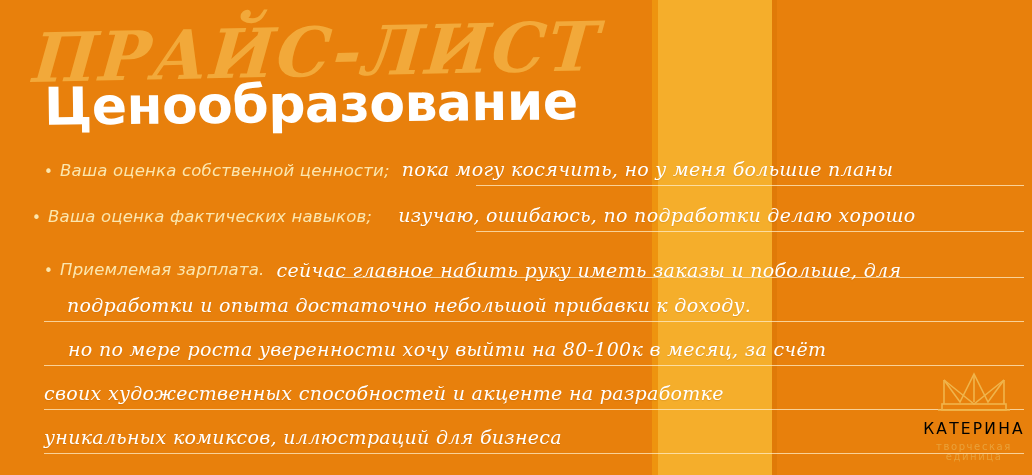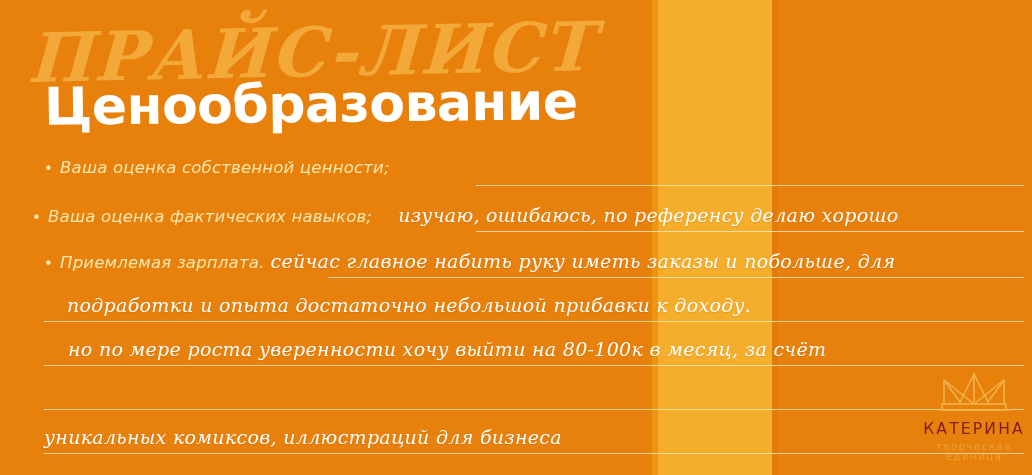--- a/index.html
+++ b/index.html
@@ -87,21 +87,21 @@
   .row {
     position: absolute;
     left: 0;
     width: 1032px;
     height: 40px;
     display: flex;
     align-items: baseline;
   }
   .row-1 { top: 6px; }
   .row-2 { top: 52px; }
-  .row-3 { top: 98px; }
+  .row-3 { top: 98px; align-items: center; }
   .row-4 { top: 142px; padding-left: 23px; }
   .row-5 { top: 186px; margin-left: 24px; }
   .row-6 { top: 230px; }
   .row-7 { top: 274px; }
 
   .bullet-label {
     font-family: "DejaVu Sans", sans-serif;
     font-style: italic;
     font-size: 16.5px;
     color: #FBE6AE;
@@ -150,21 +150,21 @@
   .logo-crown {
     width: 76px;
     height: 46px;
     margin: 0 auto 4px auto;
     display: block;
   }
   .logo-name {
     font-family: "DejaVu Sans", sans-serif;
     font-size: 15.5px;
     letter-spacing: 2.2px;
-    color: #7f1d1d;
+    color: #000000;
     line-height: 1;
   }
   .logo-tag {
     font-family: "DejaVu Sans", sans-serif;
     font-size: 10px;
     letter-spacing: 1.6px;
     color: #E9A13A;
     margin-top: 4px;
     line-height: 1;
   }
@@ -179,45 +179,49 @@
   <div class="band band-edge-r"></div>
 
   <div class="ghost-title">ПРАЙС-ЛИСТ</div>
   <div class="main-title">Ценообразование</div>
 
   <div class="body-area">
 
     <div class="rule" style="left:476px; width:548px; top:33px;"></div>
     <div class="row row-1">
       <span class="bullet-label" style="padding-left:44px;"><span class="bullet-dot">•</span><span>Ваша оценка собственной ценности;</span></span>
+      <span class="hand" style="margin-left:12px;">пока могу косячить, но у меня большие планы</span>
     </div>
 
     <div class="rule" style="left:476px; width:548px; top:79px;"></div>
     <div class="row row-2">
       <span class="bullet-label" style="padding-left:32px;"><span class="bullet-dot">•</span><span>Ваша оценка фактических навыков;</span></span>
-      <span class="hand" style="margin-left:26px;">изучаю, ошибаюсь, по референсу делаю хорошо</span>
+      <span class="hand" style="margin-left:26px;">изучаю, ошибаюсь, по подработки делаю хорошо</span>
     </div>
 
     <div class="rule" style="left:328px; width:696px; top:125px;"></div>
     <div class="row row-3">
       <span class="bullet-label" style="padding-left:44px;"><span class="bullet-dot">•</span><span>Приемлемая зарплата.</span></span>
-      <span class="hand" style="margin-left:6px;">сейчас главное набить руку иметь заказы и побольше, для</span>
+      <span class="hand" style="margin-left:12px;">сейчас главное набить руку иметь заказы и побольше, для</span>
     </div>
 
     <div class="rule" style="left:44px; width:980px; top:169px;"></div>
     <div class="row row-4">
       <span class="hand indent-left">подработки и опыта достаточно небольшой прибавки к доходу.</span>
     </div>
 
     <div class="rule" style="left:44px; width:980px; top:213px;"></div>
     <div class="row row-5">
       <span class="hand indent-left">но по мере роста уверенности хочу выйти на 80-100к в месяц, за счёт</span>
     </div>
 
     <div class="rule" style="left:44px; width:980px; top:257px;"></div>
+    <div class="row row-6">
+      <span class="hand indent-left">своих художественных способностей и акценте на разработке</span>
+    </div>
 
     <div class="rule" style="left:44px; width:980px; top:301px;"></div>
     <div class="row row-7">
       <span class="hand indent-left">уникальных комиксов, иллюстраций для бизнеса</span>
     </div>
 
   </div>
 
   <div class="logo">
     <svg class="logo-crown" viewBox="0 0 76 46">

